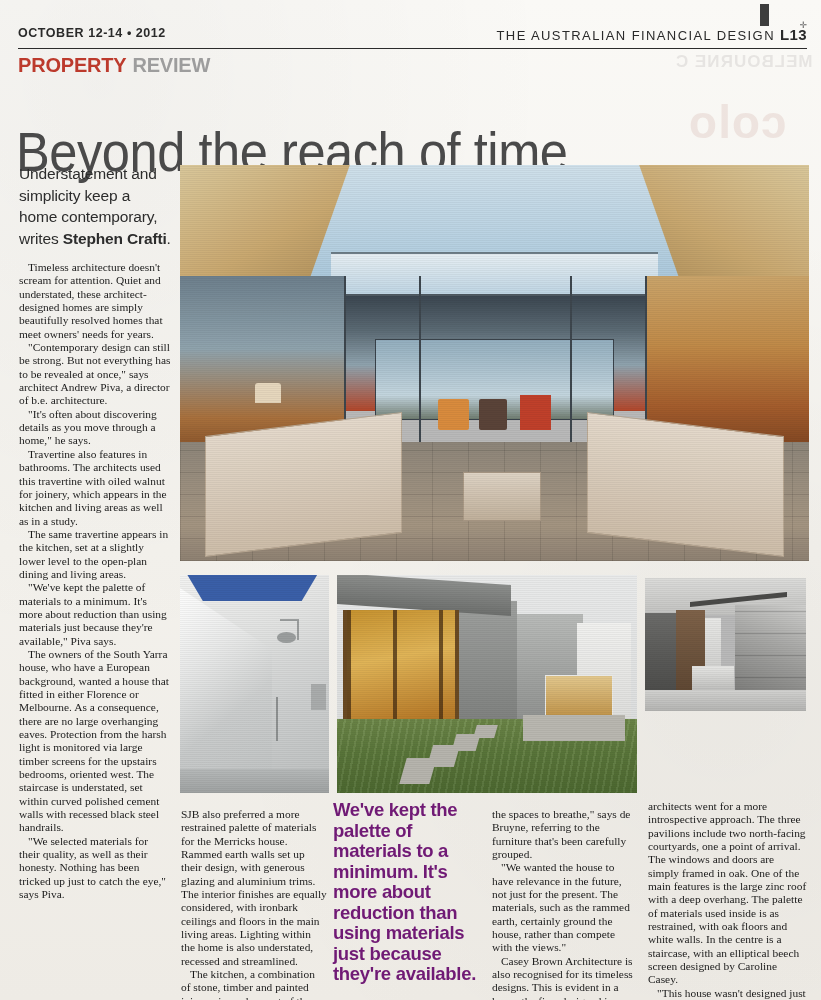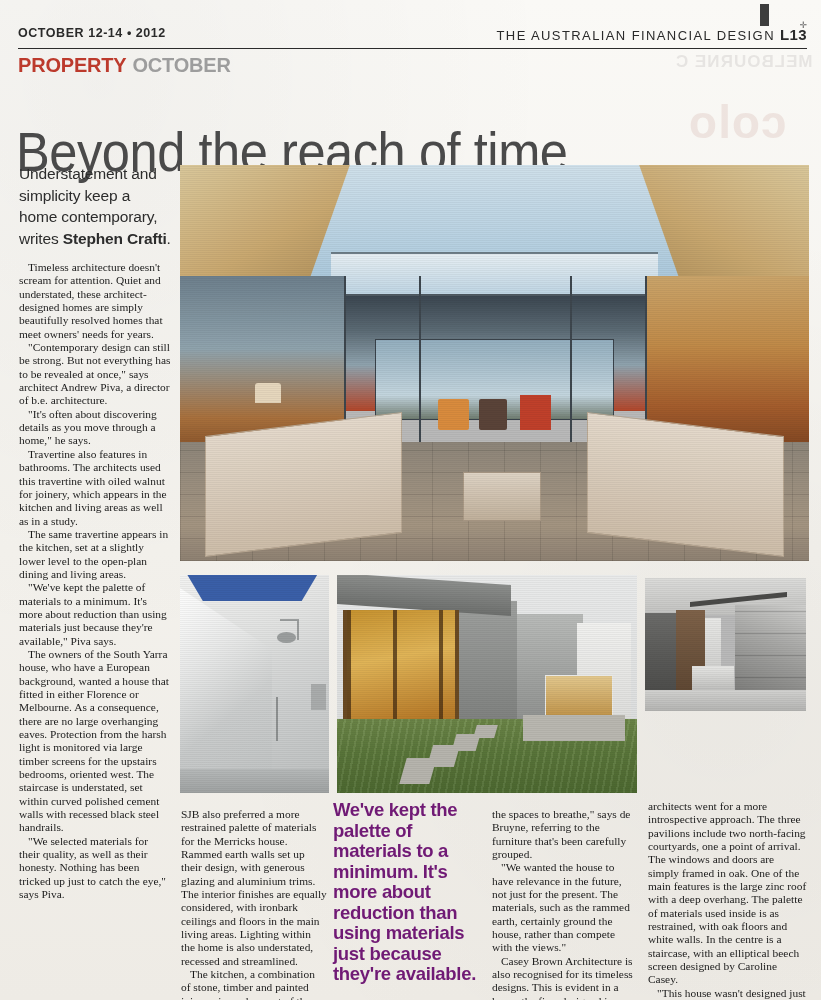--- a/index.html
+++ b/index.html
@@ -363,21 +363,21 @@
 
   <div class="masthead">
     <div class="mast-date">OCTOBER 12-14 • 2012</div>
     <div class="mast-title">
       <span>THE AUSTRALIAN FINANCIAL DESIGN</span><span class="mast-folio">L13</span>
     </div>
   </div>
   <div class="mast-rule"></div>
 
   <div class="kicker">
-    <span class="k-a">PROPERTY</span><span class="k-b">OCTOBER</span>
+    <span class="k-a">PROPERTY</span><span class="k-b">REVIEW</span>
   </div>
 
   <h1 class="headline">Beyond the reach of time</h1>
 
   <div class="standfirst">
     <span>Understatement and simplicity keep a home contemporary, writes </span><b>Stephen Crafti</b><span>.</span>
   </div>
 
   <div class="photo" id="photo-hero">
     <div class="frame">

